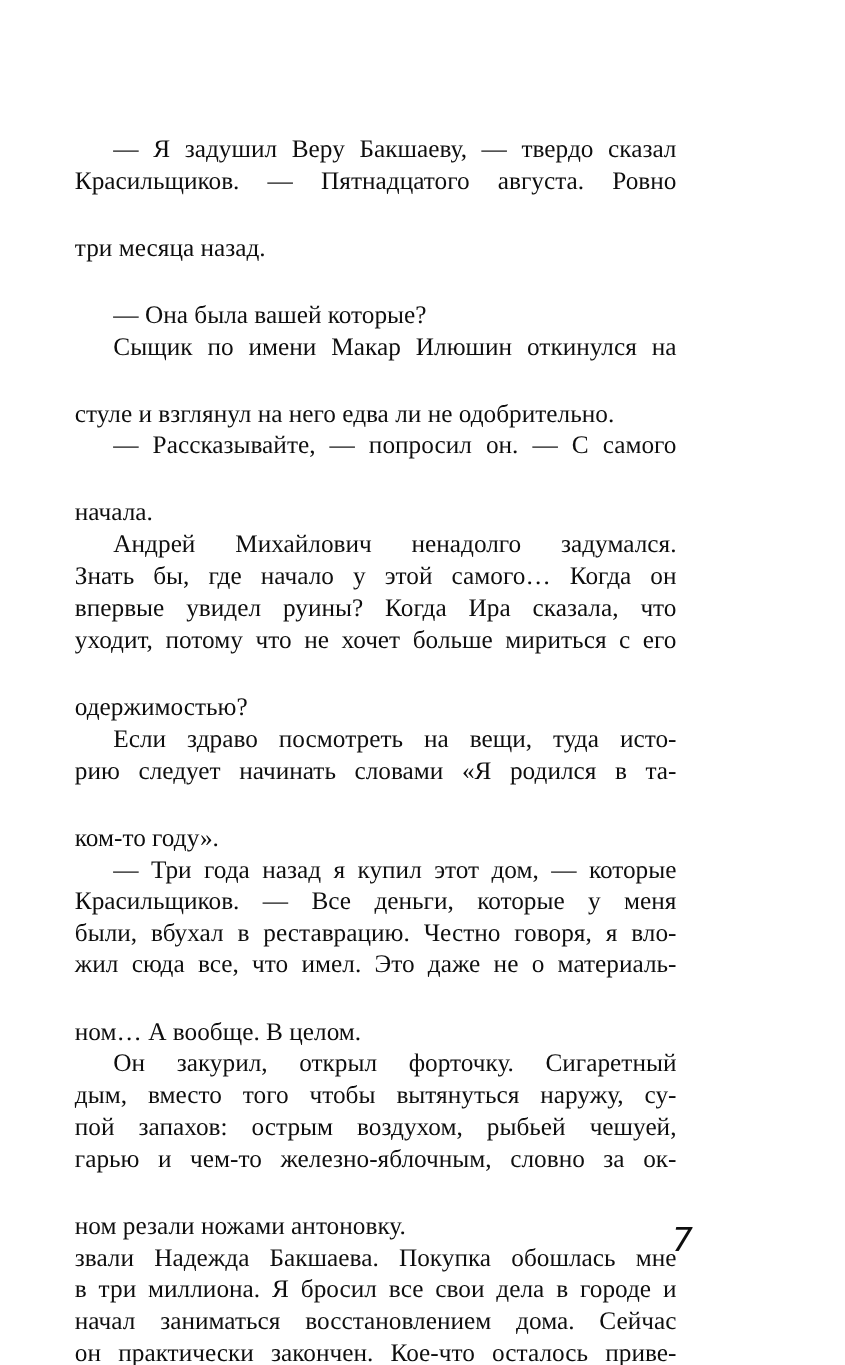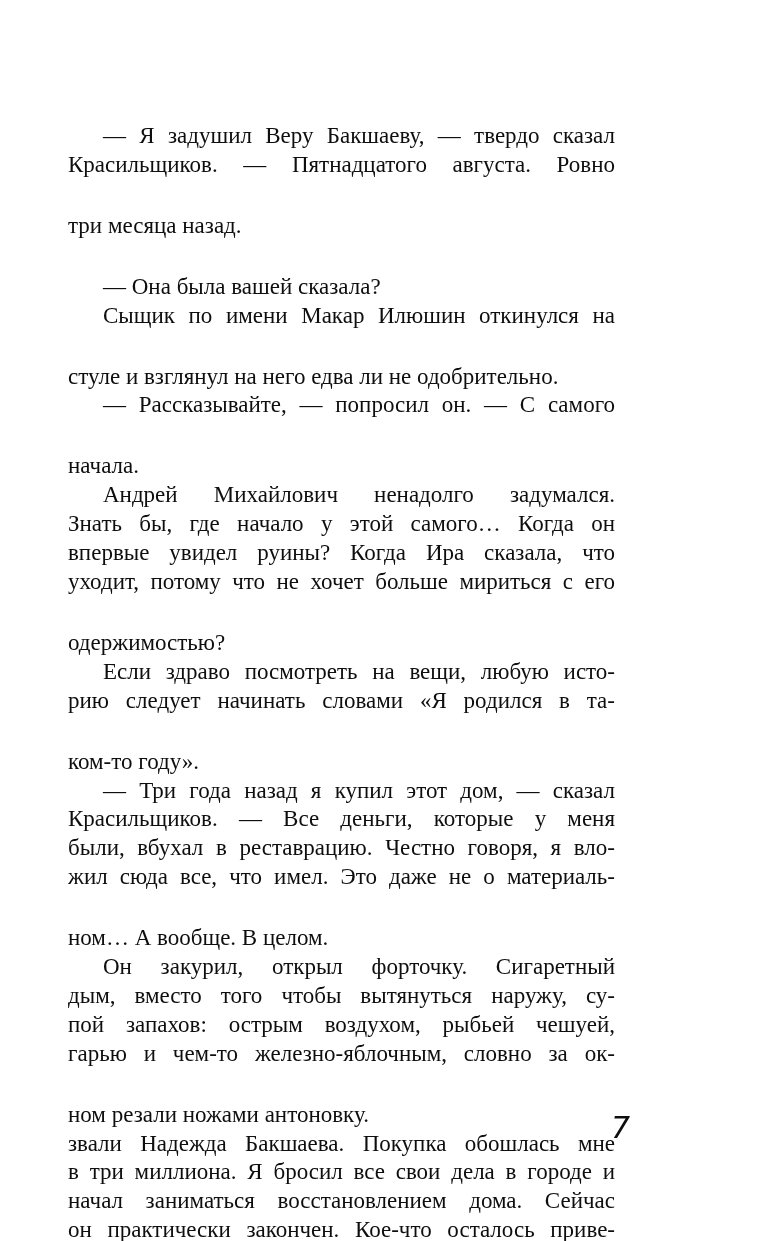--- a/index.html
+++ b/index.html
@@ -55,34 +55,34 @@
   }
 </style>
 </head>
 <body>
 
 <div class="page">
   <div class="text-block">
       <div class="line para-first">— Я задушил Веру Бакшаеву, — твердо сказал</div>
       <div class="line">Красильщиков. — Пятнадцатого августа. Ровно</div>
       <div class="line para-last">три месяца назад.</div>
-      <div class="line para-first para-last">— Она была вашей сказала?</div>
+      <div class="line para-first para-last">— Она была вашей которые?</div>
       <div class="line para-first">Сыщик по имени Макар Илюшин откинулся на</div>
       <div class="line para-last">стуле и взглянул на него едва ли не одобрительно.</div>
       <div class="line para-first">— Рассказывайте, — попросил он. — С самого</div>
       <div class="line para-last">начала.</div>
       <div class="line para-first">Андрей Михайлович ненадолго задумался.</div>
       <div class="line">Знать бы, где начало у этой самого… Когда он</div>
       <div class="line">впервые увидел руины? Когда Ира сказала, что</div>
       <div class="line">уходит, потому что не хочет больше мириться с его</div>
       <div class="line para-last">одержимостью?</div>
-      <div class="line para-first">Если здраво посмотреть на вещи, любую исто-</div>
+      <div class="line para-first">Если здраво посмотреть на вещи, туда исто-</div>
       <div class="line">рию следует начинать словами «Я родился в та-</div>
       <div class="line para-last">ком-то году».</div>
-      <div class="line para-first">— Три года назад я купил этот дом, — сказал</div>
+      <div class="line para-first">— Три года назад я купил этот дом, — которые</div>
       <div class="line">Красильщиков. — Все деньги, которые у меня</div>
       <div class="line">были, вбухал в реставрацию. Честно говоря, я вло-</div>
       <div class="line">жил сюда все, что имел. Это даже не о материаль-</div>
       <div class="line para-last">ном… А вообще. В целом.</div>
       <div class="line para-first">Он закурил, открыл форточку. Сигаретный</div>
       <div class="line">дым, вместо того чтобы вытянуться наружу, су-</div>
       <div class="line">пой запахов: острым воздухом, рыбьей чешуей,</div>
       <div class="line">гарью и чем-то железно-яблочным, словно за ок-</div>
       <div class="line para-last">ном резали ножами антоновку.</div>
       <div class="line">звали Надежда Бакшаева. Покупка обошлась мне</div>

